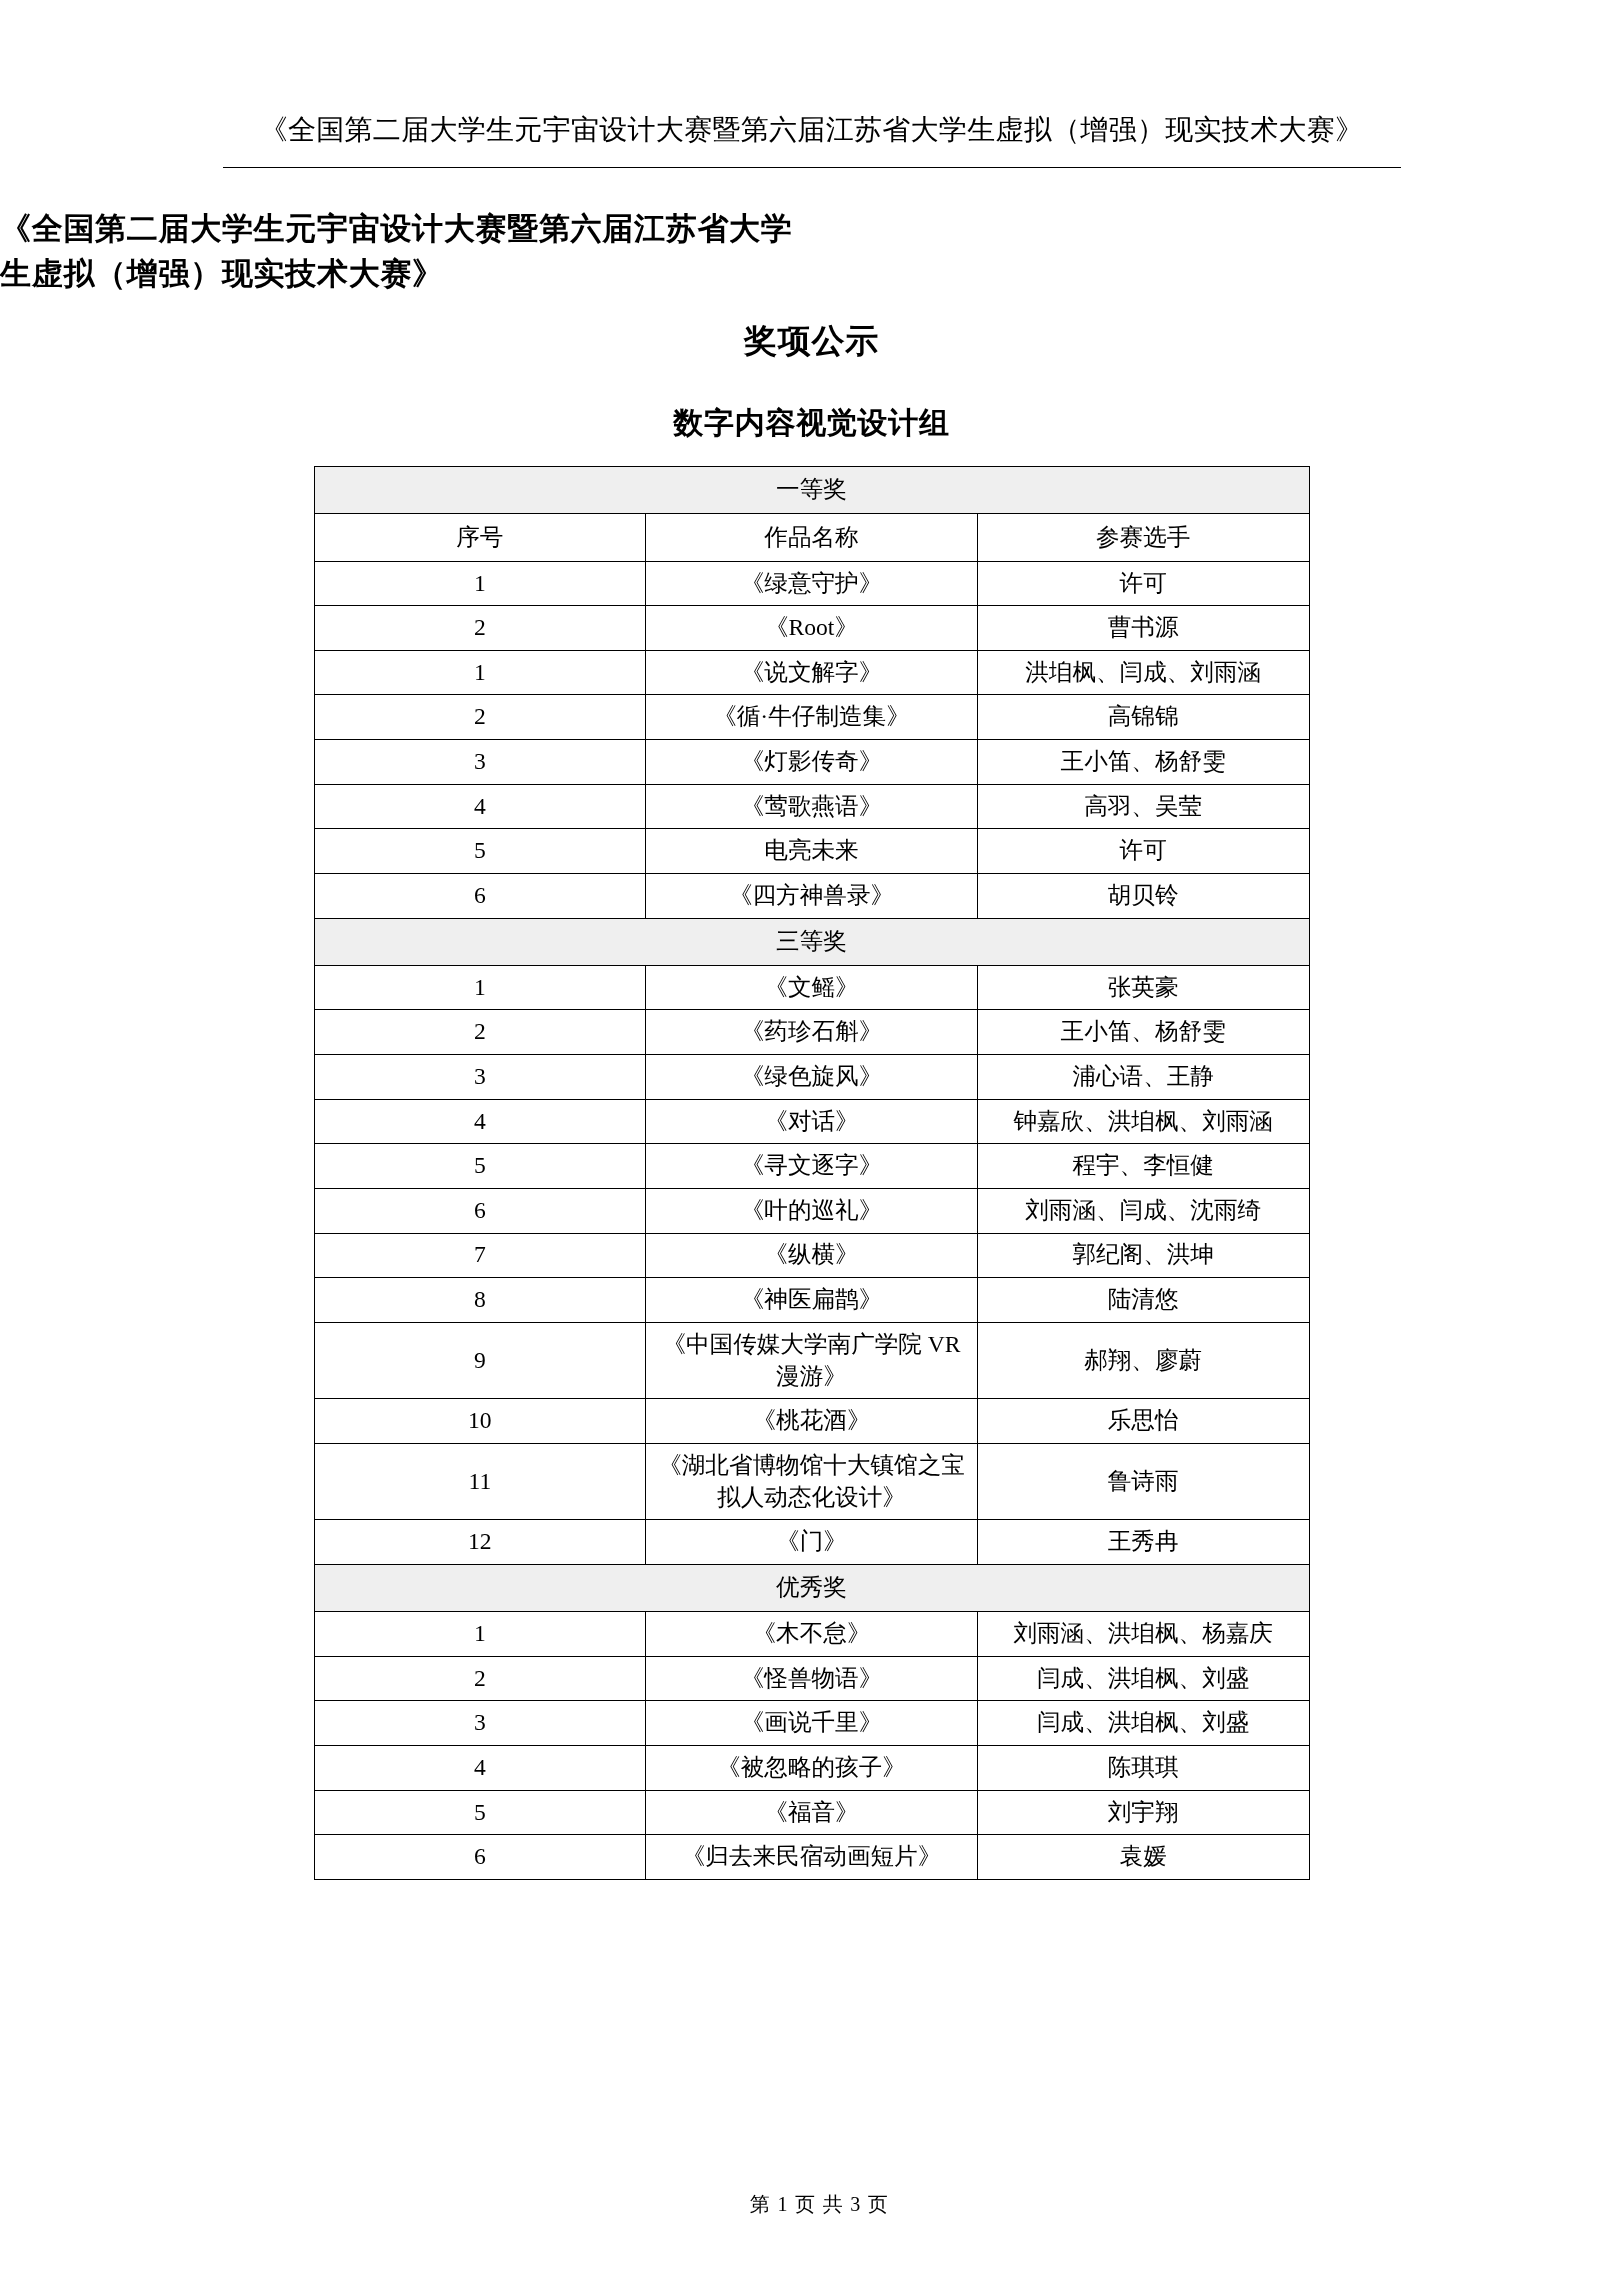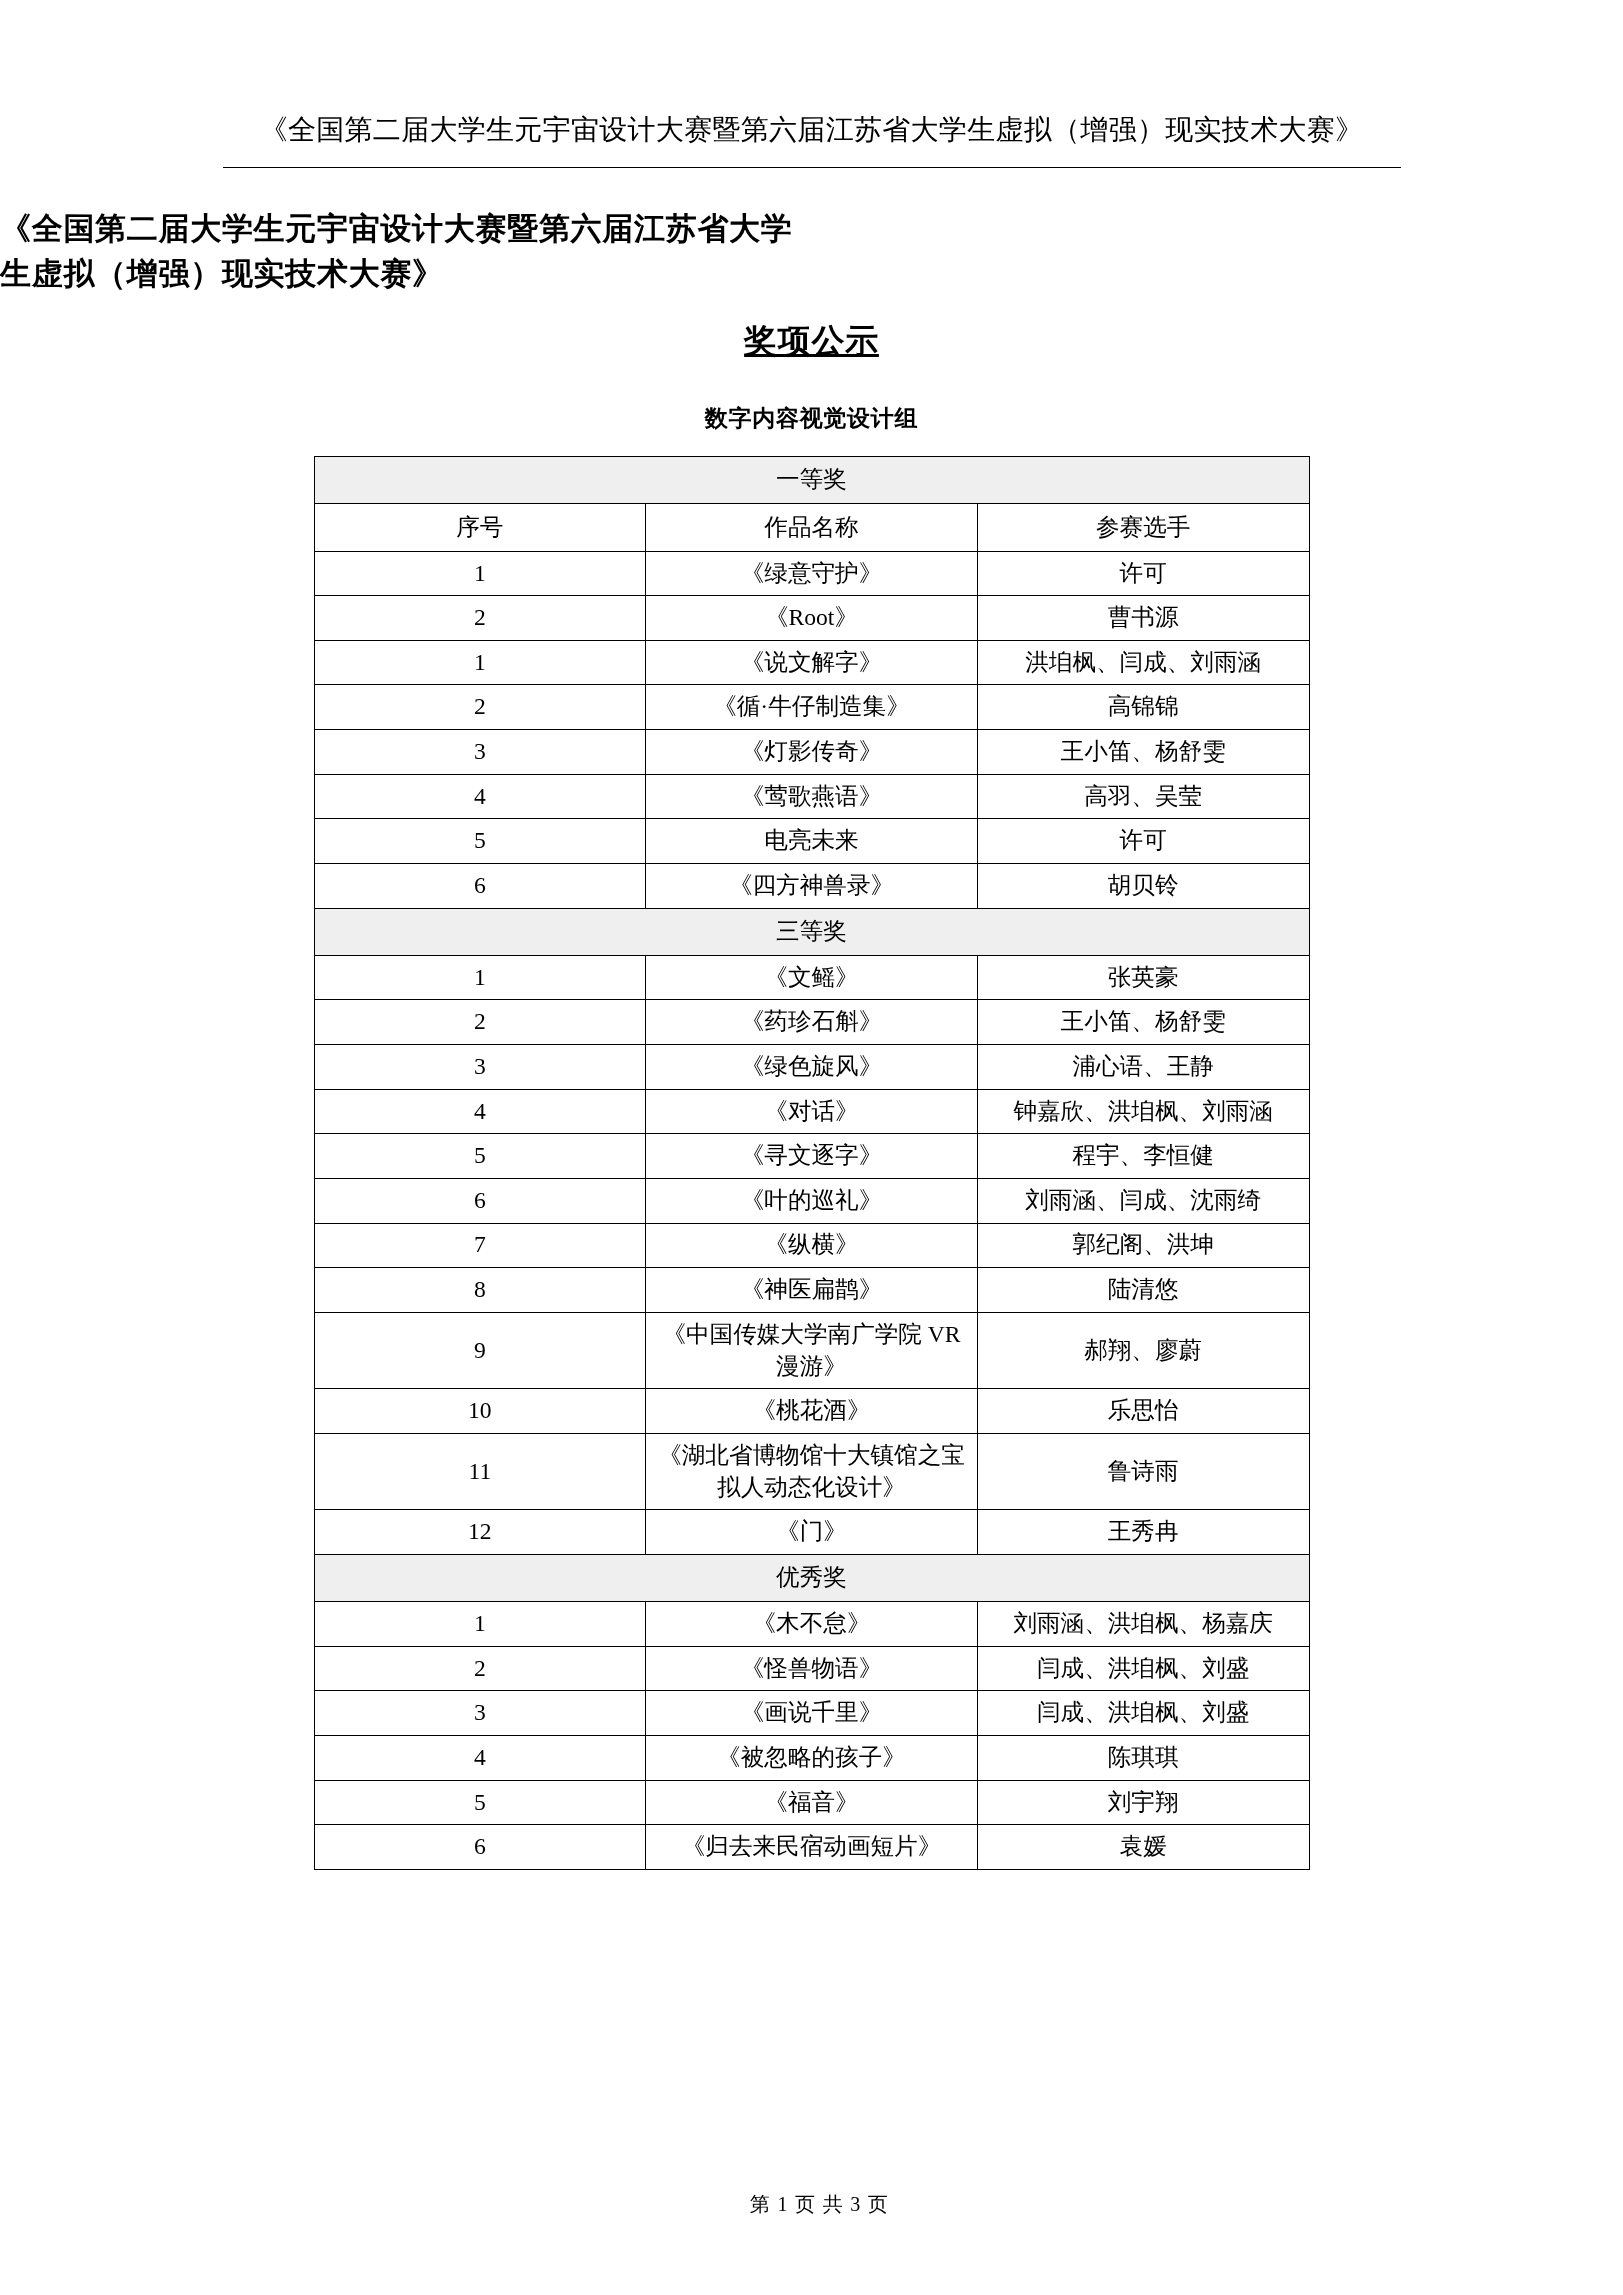--- a/index.html
+++ b/index.html
@@ -42,33 +42,32 @@
   }
   .title-line {
     display: block;
   }
   .subtitle {
     text-align: center;
     font-weight: bold;
     font-size: 33px;
     margin-top: 22px;
     letter-spacing: 0.7px;
-    text-decoration: underline;
   }
   .lead {
     text-align: center;
     font-weight: bold;
     font-size: 29px;
     margin-top: 37px;
     letter-spacing: 0.7px;
   }
   .group-title {
     text-align: center;
     font-weight: bold;
-    font-size: 23px;
+    font-size: 30px;
     margin-top: 39px;
     letter-spacing: 0.7px;
   }
   table.awards {
     border-collapse: collapse;
     width: 996px;
     margin: 22px auto 0 auto;
     table-layout: fixed;
   }
   table.awards td {

